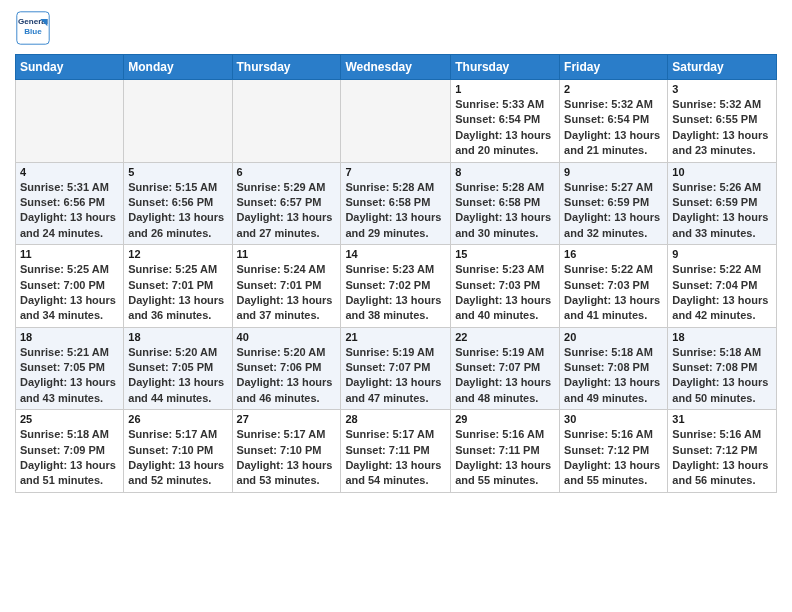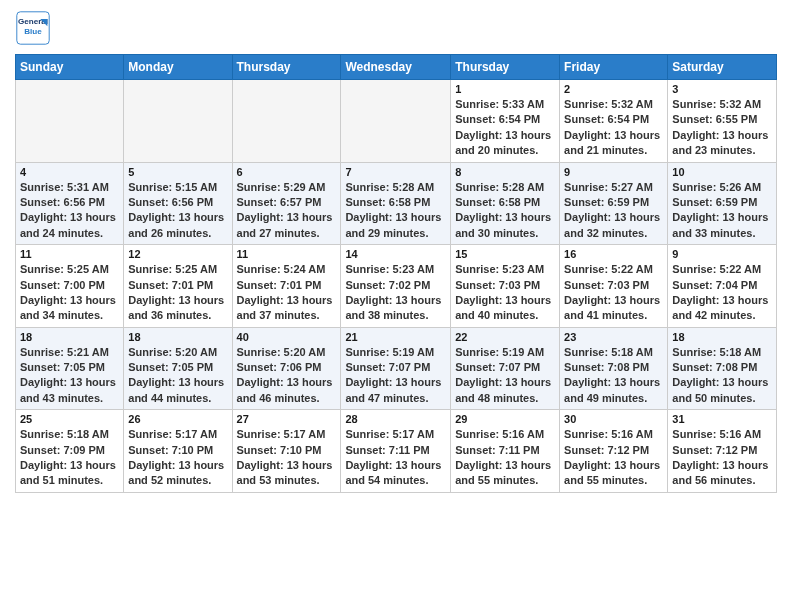--- a/index.html
+++ b/index.html
@@ -286,21 +286,21 @@
 and 47 minutes.</div>
         </td>
         <td>
           <span class="day-number">22</span>
           <div class="day-info" style="white-space: pre-line;">Sunrise: 5:19 AM
 Sunset: 7:07 PM
 Daylight: 13 hours
 and 48 minutes.</div>
         </td>
         <td>
-          <span class="day-number">23</span>
+          <span class="day-number">20</span>
           <div class="day-info" style="white-space: pre-line;">Sunrise: 5:18 AM
 Sunset: 7:08 PM
 Daylight: 13 hours
 and 49 minutes.</div>
         </td>
         <td>
           <span class="day-number">18</span>
           <div class="day-info" style="white-space: pre-line;">Sunrise: 5:18 AM
 Sunset: 7:08 PM
 Daylight: 13 hours

